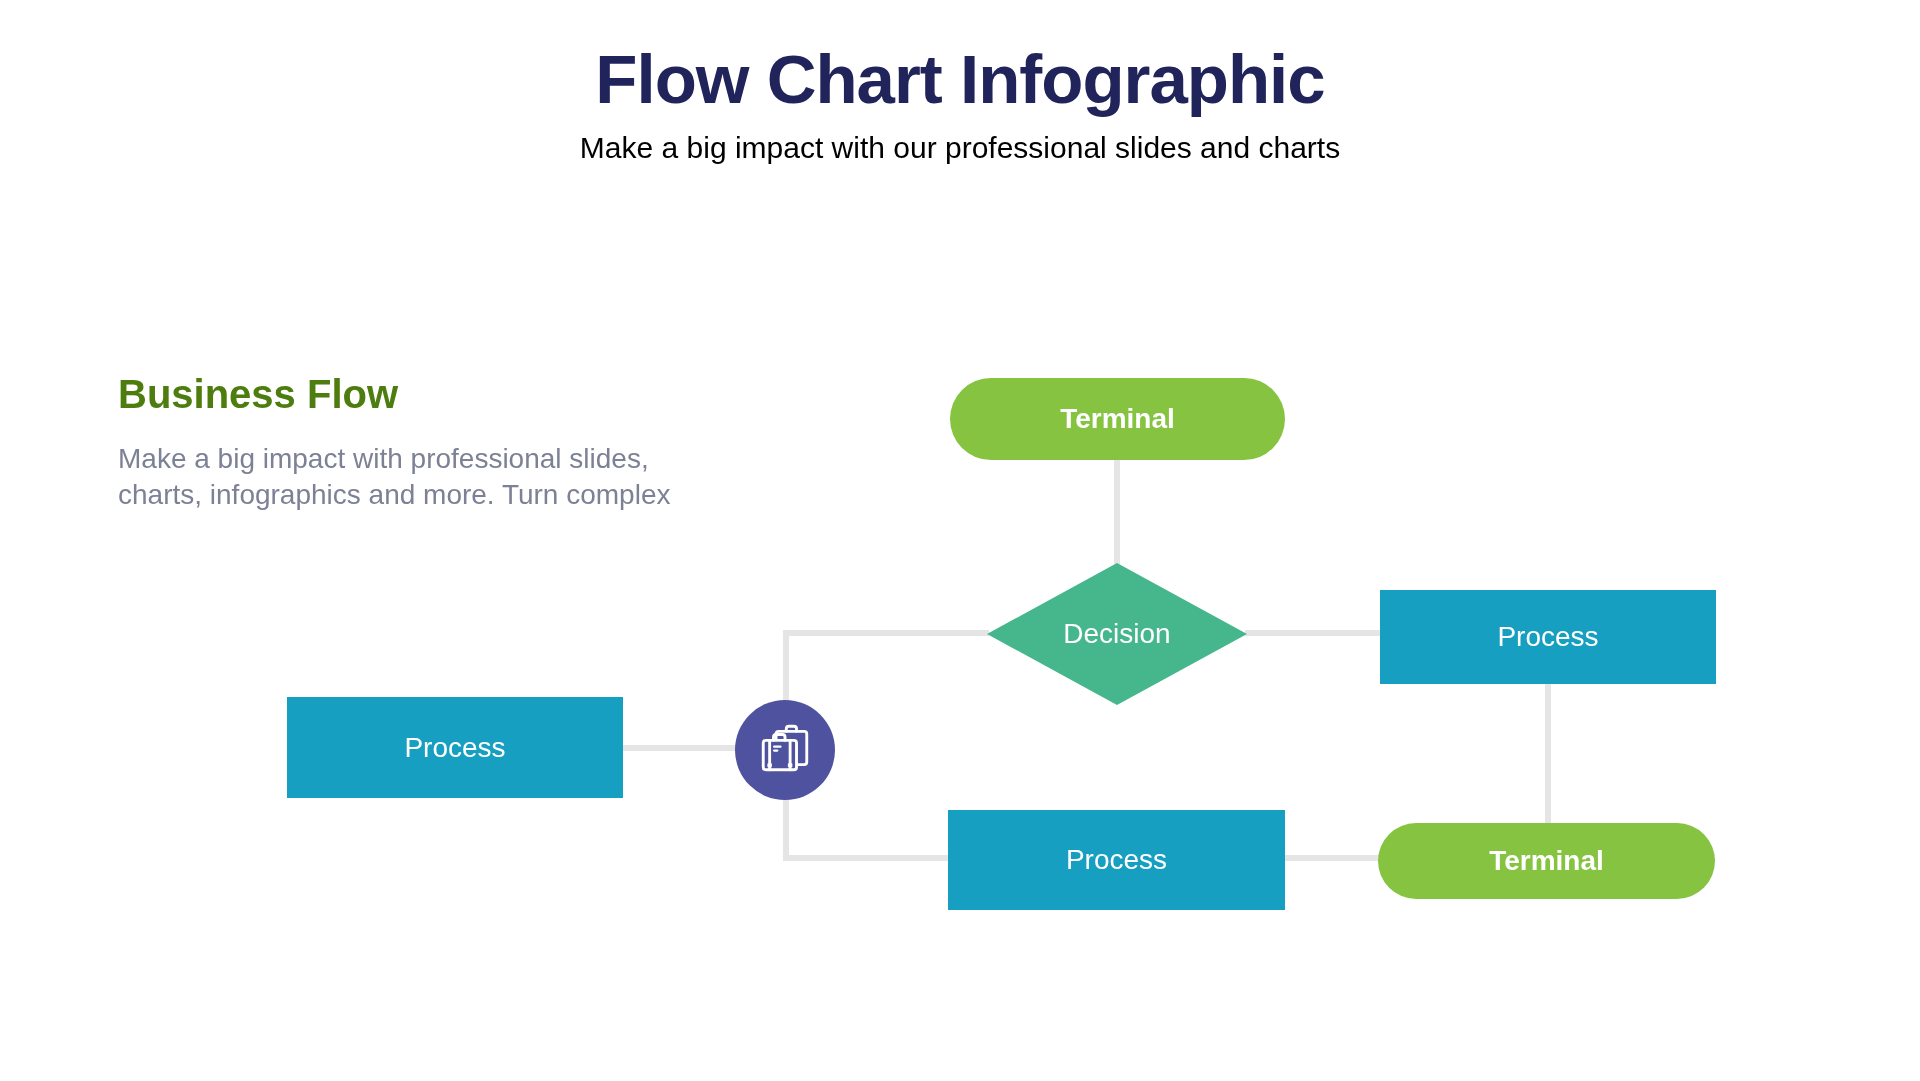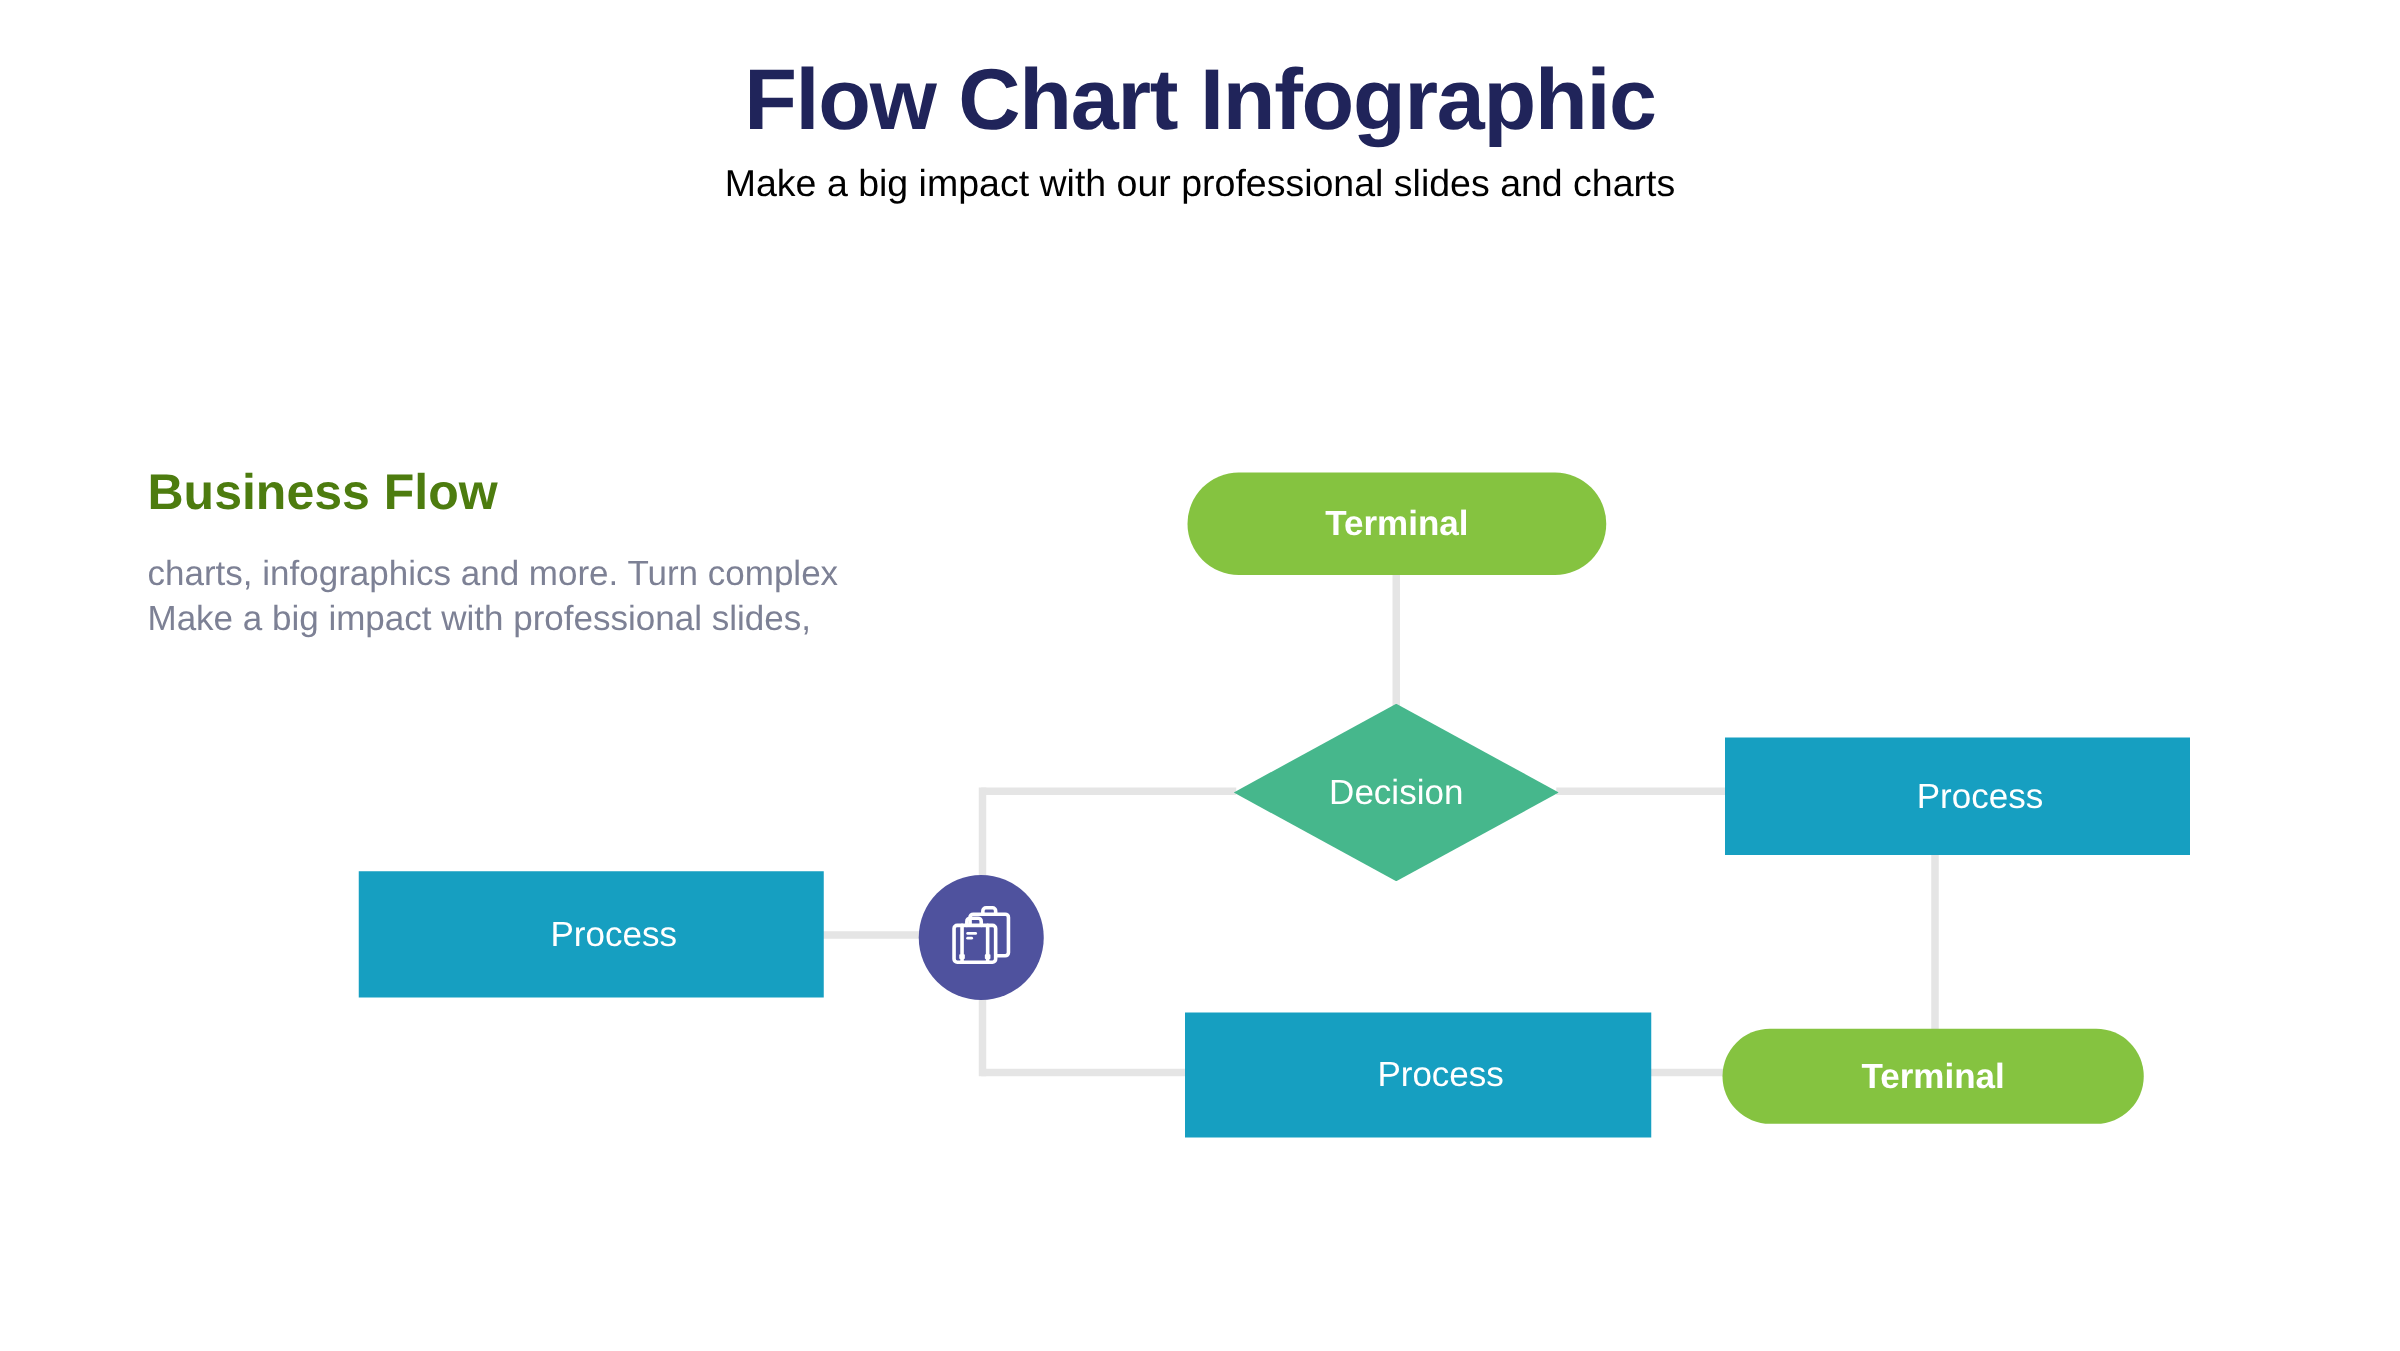--- a/index.html
+++ b/index.html
@@ -25,21 +25,21 @@
   .intro-heading { margin: 0; font-size: 40px; font-weight: 700; color: #4d7c0f; }
   .intro-body { margin-top: 24px; font-size: 28px; color: #7D8195; }
   .intro-body .line { line-height: 36px; }
 
   
   .node {
     position: absolute; display: flex; align-items: center; justify-content: center;
     color: #ffffff; text-align: center; z-index: 3;
   }
   .terminal { background: #85C340; border-radius: 60px; font-size: 28px; font-weight: 700; }
-  .process  { background: #169FC1; font-size: 28px; font-weight: 400; padding-left: 36px; }
+  .process  { background: #169FC1; font-size: 28px; font-weight: 400; }
   .decision {
     background: #46B78C; font-size: 28px; font-weight: 400;
     clip-path: polygon(50% 0, 100% 50%, 50% 100%, 0 50%);
   }
 
   #terminal-top    { left: 950px;  top: 378px; width: 335px; height: 82px; }
   #decision        { left: 987px;  top: 563px; width: 260px; height: 142px; }
   #process-right   { left: 1380px; top: 590px; width: 336px; height: 94px; }
   #process-left    { left: 287px;  top: 697px; width: 336px; height: 101px; }
   #process-bottom  { left: 948px;  top: 810px; width: 337px; height: 100px; }
@@ -70,22 +70,22 @@
 <div class="canvas">
 
   <div class="header">
     <h1 class="title">Flow Chart Infographic</h1>
     <p class="subtitle">Make a big impact with our professional slides and charts</p>
   </div>
 
   <div class="intro">
     <h2 class="intro-heading">Business Flow</h2>
     <div class="intro-body">
+      <div class="line">Make a big impact with professional slides,</div>
       <div class="line">charts, infographics and more. Turn complex</div>
-      <div class="line">Make a big impact with professional slides,</div>
     </div>
   </div>
 
   <div class="connector" id="conn-terminal-decision"></div>
   <div class="connector" id="conn-decision-left"></div>
   <div class="connector" id="conn-left-vertical"></div>
   <div class="connector" id="conn-to-process-bottom"></div>
   <div class="connector" id="conn-processleft-icon"></div>
   <div class="connector" id="conn-decision-right"></div>
   <div class="connector" id="conn-right-vertical"></div>

